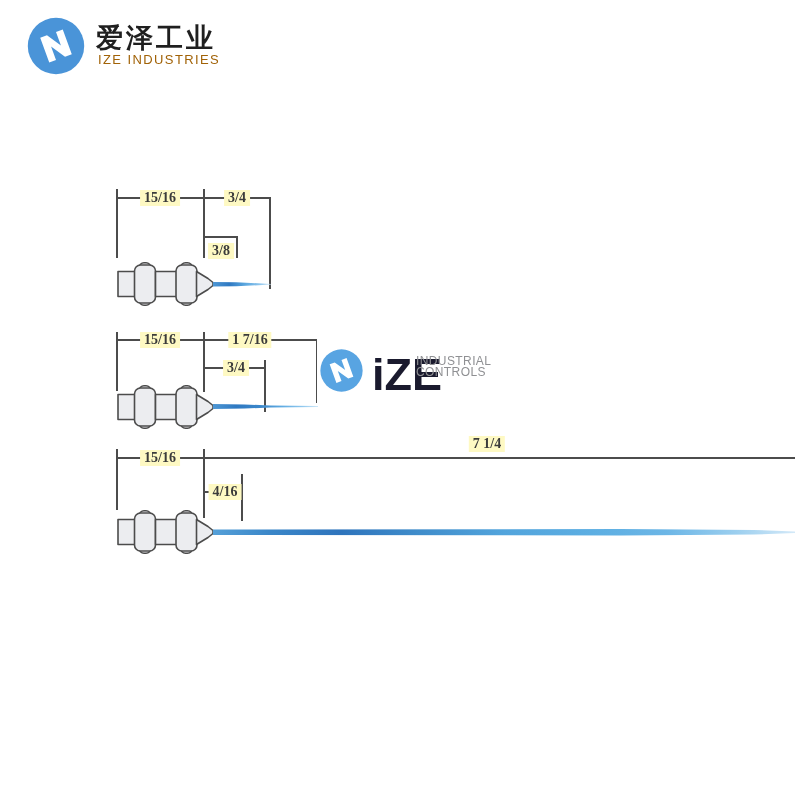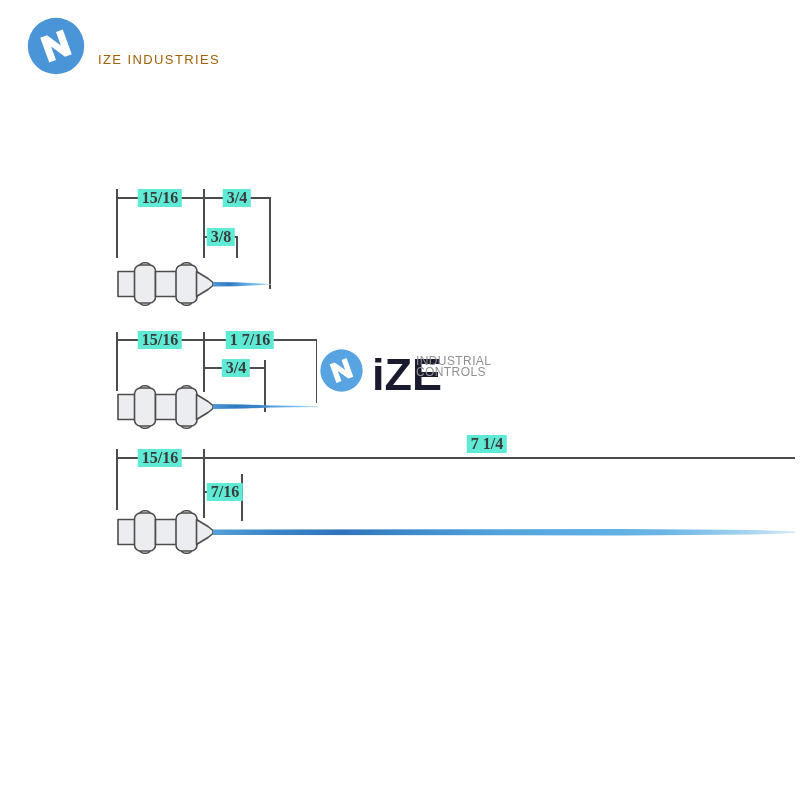--- a/index.html
+++ b/index.html
@@ -24,22 +24,22 @@
     color:#1a1a2e;letter-spacing:0px;white-space:nowrap;
   }
   .watermark-tagline{
     position:absolute;left:416px;top:356px;font-size:12px;font-weight:400;
     color:#8f9093;letter-spacing:0.4px;line-height:11px;white-space:nowrap;
   }
   
   .vline{position:absolute;width:1.6px;background:#4c4c4c;}
   .hline{position:absolute;height:1.6px;background:#4c4c4c;}
   .dim-label{
-    position:absolute;transform:translate(-50%,-50%);background:#5eead4;
-    padding:0 4px;font-family:"Liberation Serif",serif;font-size:16px;
+    position:absolute;transform:translate(-50%,-50%);background:#fef9c3;
+    padding:0 4px;font-family:"Liberation Serif",serif;font-size:14px;
     font-weight:700;color:#3b3b3b;white-space:nowrap;
   }
   .hub{position:absolute;}
   .needle{position:absolute;}
   .needle-1{
     background:linear-gradient(90deg,#4e97d4 0%,#2f79c2 28%,#5aa6de 55%,#8cc4ec 80%,#cfe8f8 100%);
     clip-path:polygon(0 0,40% 5%,100% 42%,100% 58%,40% 95%,0 100%);
   }
   .needle-2{
     background:linear-gradient(90deg,#4e97d4 0%,#2f79c2 22%,#3b87ca 45%,#5fabe2 65%,#90c8ee 85%,#cfe8f8 100%);
@@ -55,33 +55,34 @@
 
 <div class="canvas">
 
   <div class="header-logo">
     <svg class="logo-mark" style="left:26px;top:16px" width="60" height="60" viewBox="0 0 100 100">
       <circle cx="50" cy="50" r="47" fill="#4a94d8"></circle>
       <g transform="rotate(-20 50 50)">
         <polygon points="30,72 30,28 42,28 58,52 58,28 70,28 70,72 58,72 42,48 42,72" fill="#ffffff"></polygon>
       </g>
     </svg>
+    <div class="brand-cn">爱泽工业</div>
     <div class="brand-en">IZE INDUSTRIES</div>
   </div>
 
   <div>
     <div class="hline" style="left:117px;top:197px;width:153px"></div>
     <div class="vline" style="left:116px;top:189px;height:69px"></div>
     <div class="vline" style="left:203px;top:189px;height:69px"></div>
     <div class="vline" style="left:269px;top:197px;height:92px"></div>
     <div class="hline" style="left:204px;top:236px;width:33px"></div>
     <div class="vline" style="left:236px;top:236px;height:22px"></div>
     <div class="dim-label" style="left:160px;top:198px">15/16</div>
     <div class="dim-label" style="left:237px;top:198px">3/4</div>
-    <div class="dim-label" style="left:221px;top:237px">3/8</div>
+    <div class="dim-label" style="left:221px;top:251px">3/8</div>
     <svg class="hub" style="left:117px;top:262px" width="97" height="44" viewBox="0 0 97 44">
       <g fill="#ecedf0" stroke="#4c4c4c" stroke-width="1.6" stroke-linejoin="round">
         <rect x="1" y="9.5" width="21" height="25"></rect>
         <rect x="22" y="0.8" width="12" height="42.4" rx="5"></rect>
         <rect x="17.5" y="3" width="21" height="38" rx="6"></rect>
         <rect x="38.5" y="9.5" width="25" height="25"></rect>
         <rect x="63.5" y="0.8" width="12" height="42.4" rx="5"></rect>
         <rect x="59" y="3" width="21" height="38" rx="6"></rect>
         <path d="M79.5,9.5 L91,16.5 L96,20.5 L96,23.5 L91,27.5 L79.5,34.5 Z"></path>
       </g>
@@ -128,21 +129,21 @@
   </div>
 
   <div>
     <div class="hline" style="left:117px;top:457px;width:678px"></div>
     <div class="vline" style="left:116px;top:449px;height:61px"></div>
     <div class="vline" style="left:203px;top:449px;height:69px"></div>
     <div class="hline" style="left:204px;top:491px;width:38px"></div>
     <div class="vline" style="left:241px;top:474px;height:47px"></div>
     <div class="dim-label" style="left:160px;top:458px">15/16</div>
     <div class="dim-label" style="left:487px;top:444px">7 1/4</div>
-    <div class="dim-label" style="left:225px;top:492px">7/16</div>
+    <div class="dim-label" style="left:225px;top:492px">4/16</div>
     <svg class="hub" style="left:117px;top:510px" width="97" height="44" viewBox="0 0 97 44">
       <g fill="#ecedf0" stroke="#4c4c4c" stroke-width="1.6" stroke-linejoin="round">
         <rect x="1" y="9.5" width="21" height="25"></rect>
         <rect x="22" y="0.8" width="12" height="42.4" rx="5"></rect>
         <rect x="17.5" y="3" width="21" height="38" rx="6"></rect>
         <rect x="38.5" y="9.5" width="25" height="25"></rect>
         <rect x="63.5" y="0.8" width="12" height="42.4" rx="5"></rect>
         <rect x="59" y="3" width="21" height="38" rx="6"></rect>
         <path d="M79.5,9.5 L91,16.5 L96,20.5 L96,23.5 L91,27.5 L79.5,34.5 Z"></path>
       </g>

